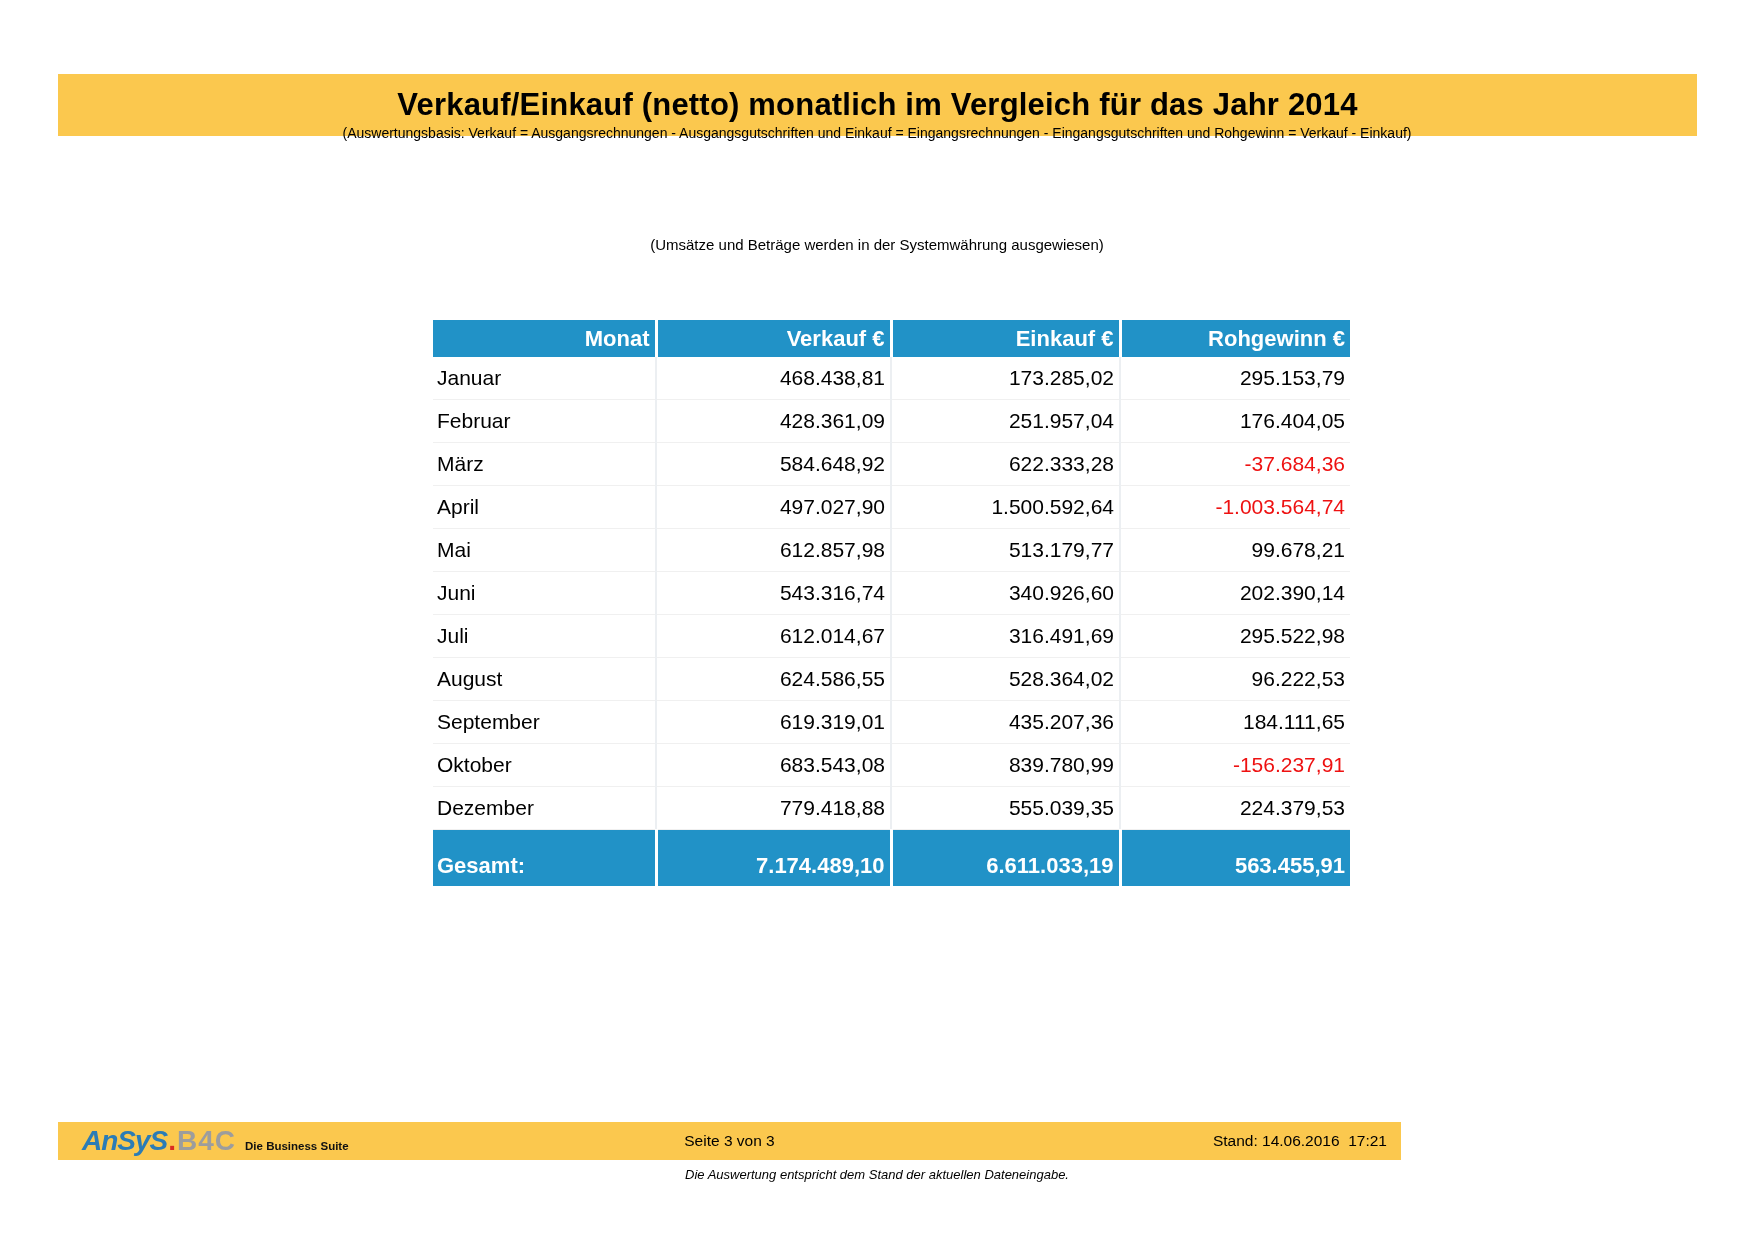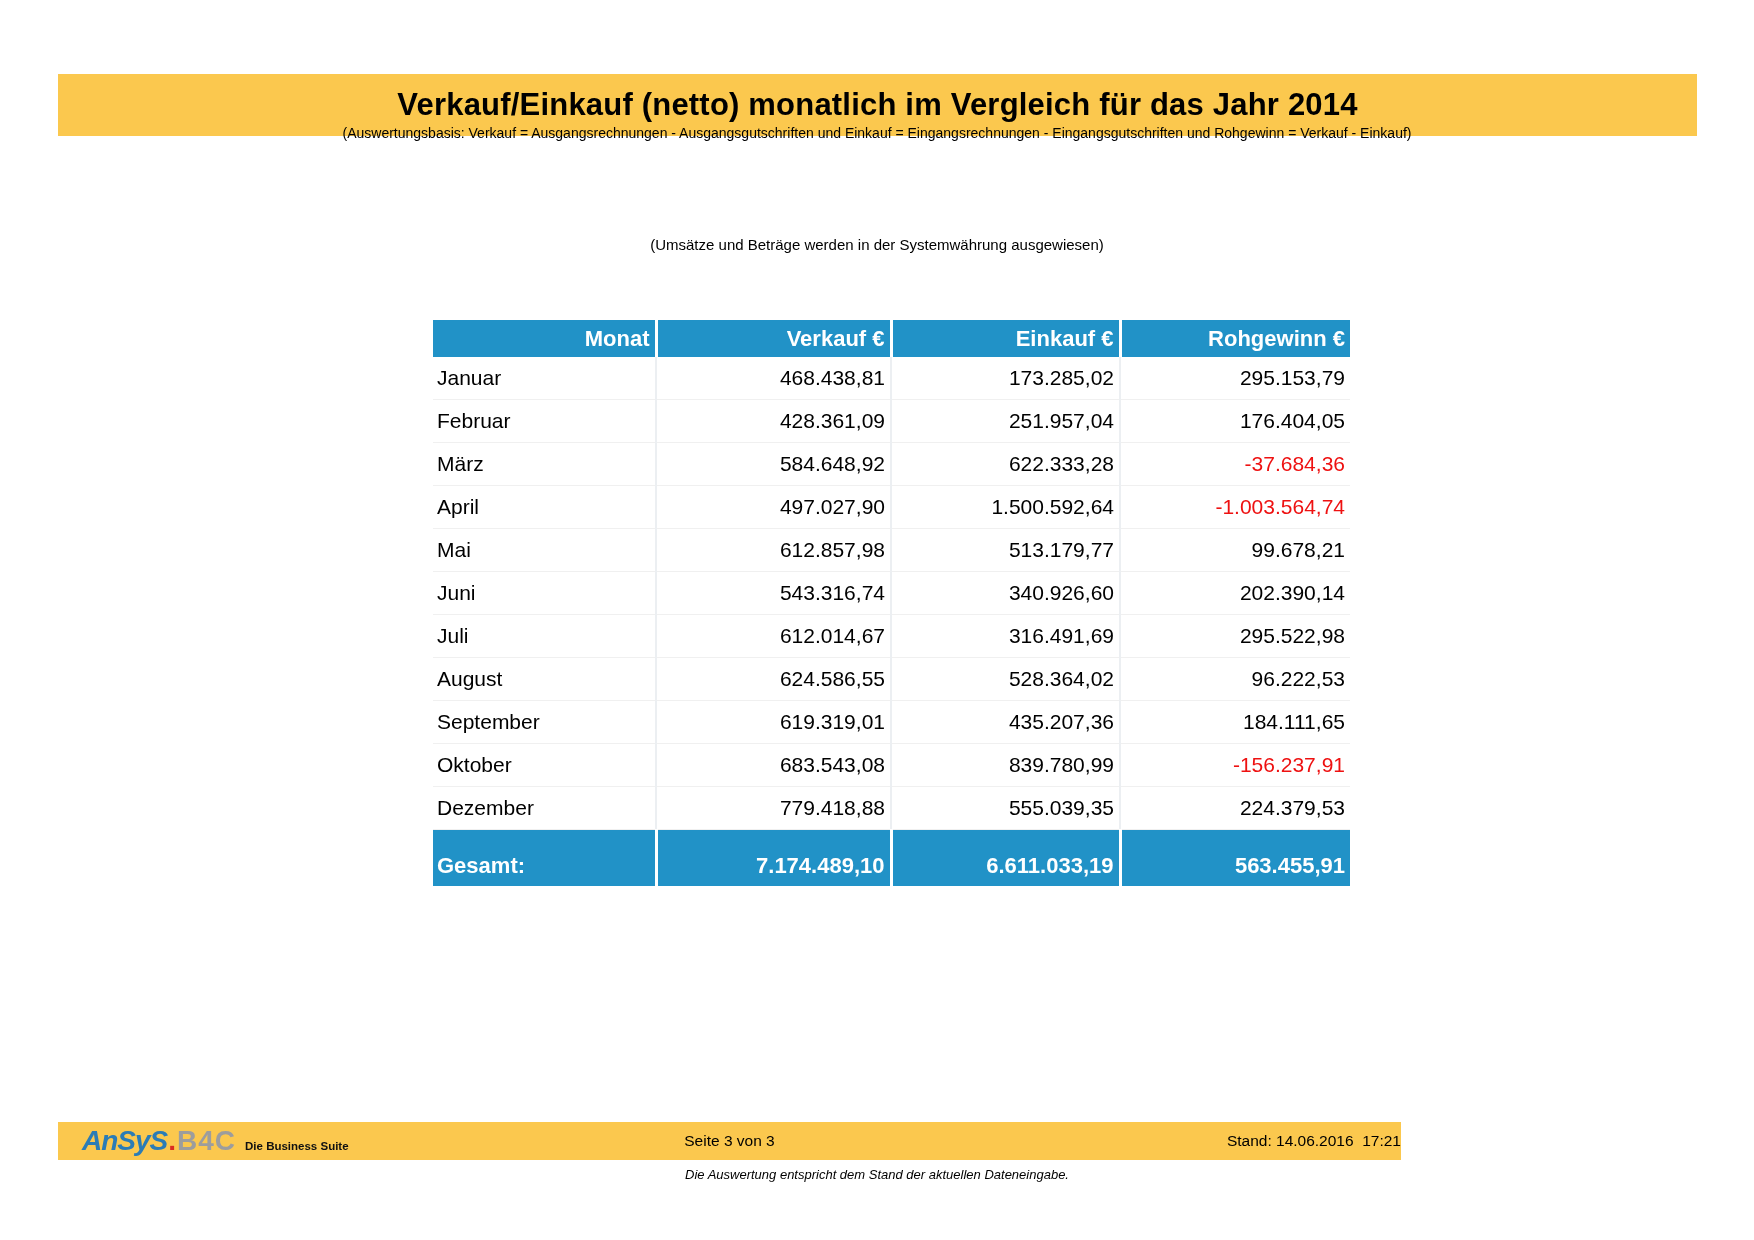--- a/index.html
+++ b/index.html
@@ -78,21 +78,21 @@
     color:var(--logo-gray,#9D9D9D);letter-spacing:1px;
   }
   .logo .tagline{
     font-size:11.5px;font-weight:bold;color:#111;margin-left:9px;
   }
   .page-info{
     position:absolute;left:50%;transform:translateX(-50%);
     font-size:15.5px;
   }
   .stand{
-    margin-left:auto;font-size:15.5px;white-space:pre;
+    margin-left:auto;padding-right:14px;font-size:15.5px;white-space:pre;
   }
   .footer-note{
     position:absolute;left:0;top:1167px;width:1754px;
     text-align:center;font-size:13px;font-style:italic;
   }
 </style>
 </head>
 <body>
 
 <div class="page">

